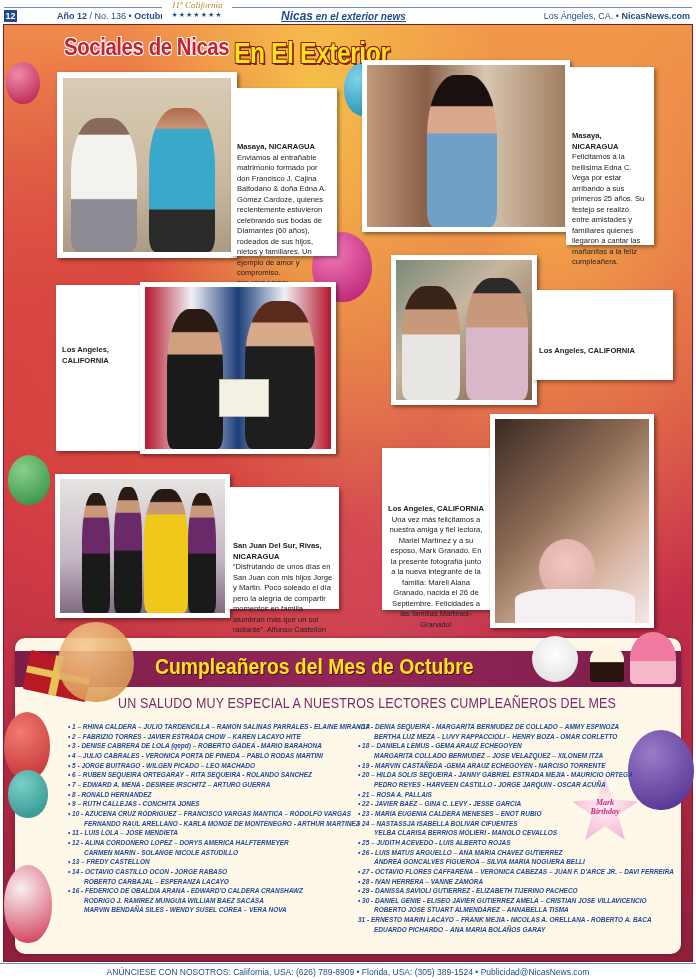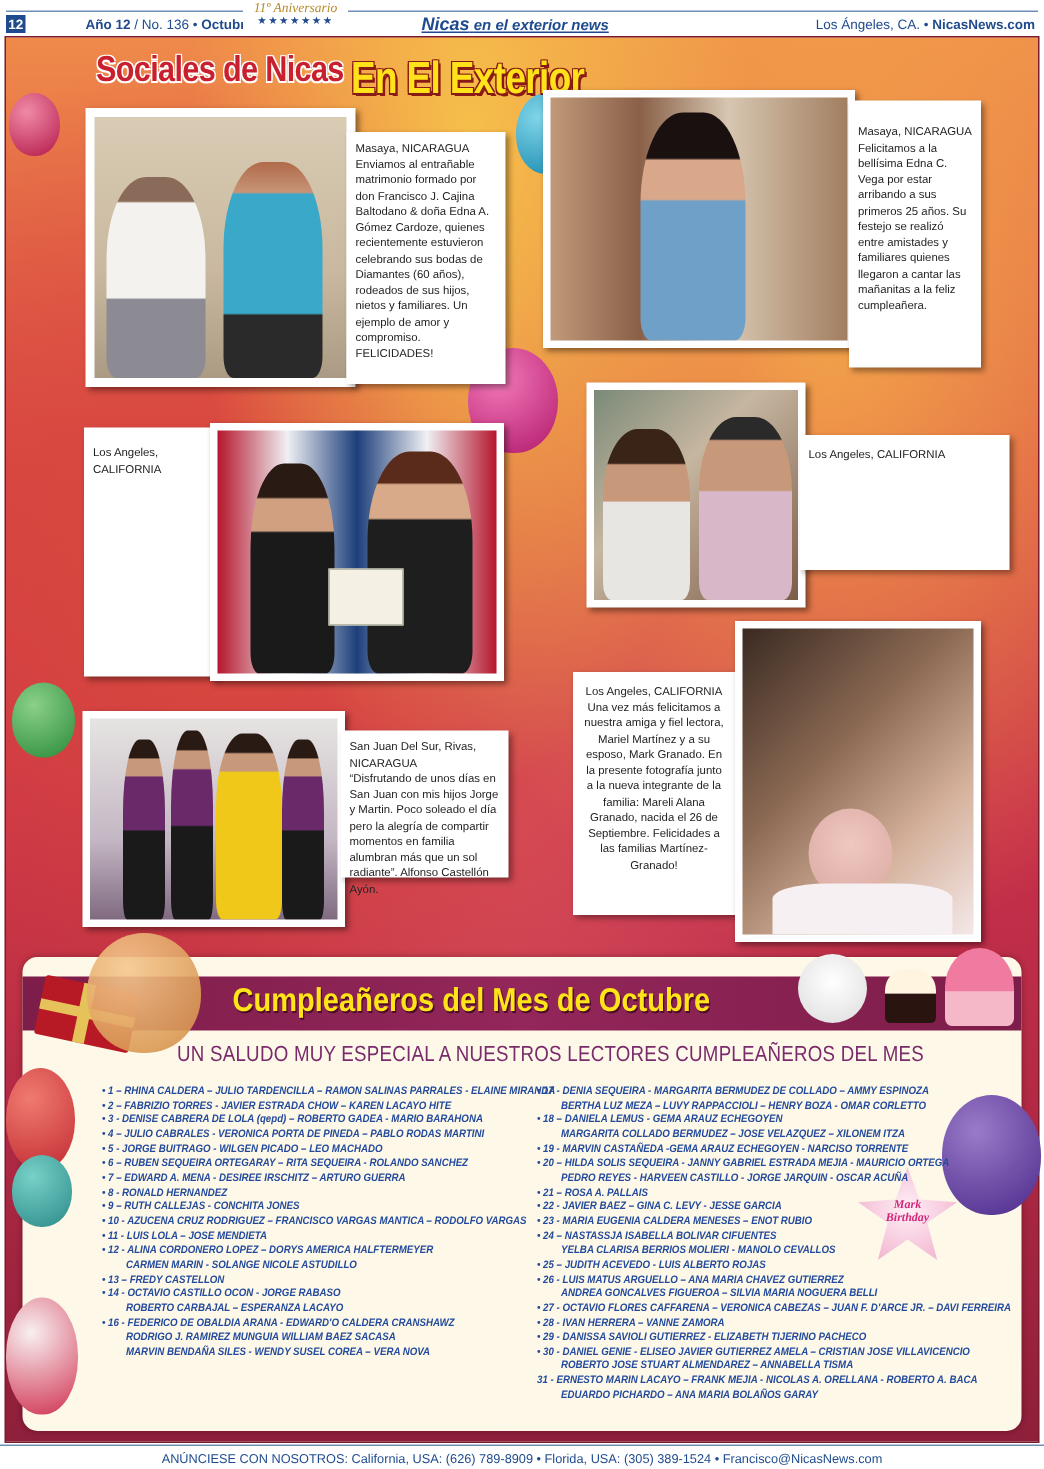--- a/index.html
+++ b/index.html
@@ -32,21 +32,21 @@
 
   .title-sociales { position: absolute; left: 64px; top: 33px; font: bold 24px "Liberation Sans", sans-serif; color: #c8202f; letter-spacing: -0.5px;
         text-shadow: 1px 1px 0 #fff, -1px -1px 0 #fff, 1px -1px 0 #fff, -1px 1px 0 #fff; transform: scaleX(0.85); transform-origin: left; }
   .title-exterior { position: absolute; left: 234px; top: 36px; font: bold 30px "Liberation Sans", sans-serif; color: #ffe21a; letter-spacing: -0.5px;
         text-shadow: 2px 2px 0 #8a1a16, -1px -1px 0 #8a1a16, 1px -1px 0 #8a1a16, -1px 1px 0 #8a1a16; transform: scaleX(0.82); transform-origin: left; }
 
   
   .card { position: absolute; background: #fff; box-shadow: 2px 2px 4px rgba(0,0,0,0.45); }
   .photo { position: absolute; overflow: hidden; }
   .caption { position: absolute; background: #fff; box-shadow: 2px 2px 4px rgba(0,0,0,0.4); padding: 6px 6px; font: 7.6px "Liberation Sans", sans-serif; color: #222; line-height: 10.5px; }
-  .caption .place { font-weight: normal; display: block; }
+  .caption .place { font-weight: bold; display: block; margin-top: 48px; }
   .caption.center { text-align: center; }
 
   
   .ph1 { background: linear-gradient(180deg,#d9cbb4 0%, #c9b89f 60%, #ab9b84 100%); }
   .ph2 { background: linear-gradient(90deg,#c09a7a 0%, #8a6048 30%, #d7c6b1 60%, #a27e60 100%); }
   .ph3 { background: linear-gradient(90deg,#b5162c 0%, #f0f0f4 25%, #1d3f7a 50%, #f0f0f4 75%, #b5162c 100%); }
   .ph4 { background: linear-gradient(135deg,#7a8a78 0%, #c6b6a0 40%, #7b5d49 100%); }
   .ph5 { background: linear-gradient(180deg,#e6e4e2 0%, #c4b7c4 60%, #806a80 100%); }
   .ph6 { background: linear-gradient(135deg,#3a2a22 0%, #8c6a54 40%, #d4b09a 70%, #f4e8e8 100%); }
   .fig { position: absolute; border-radius: 40% 40% 10% 10%; }
@@ -76,21 +76,21 @@
 </head>
 <body>
 
 <div class="header">
   <div class="rule"></div>
   <div class="pg-num">12</div>
   <div class="issue">
     <b>Año 12</b> / <span>No. 136</span> • <b>Octubre 2017</b>
   </div>
   <div class="anniv">
-    <div class="t">11º Aniversario</div>
+    <div class="t">11º California</div>
     <div class="stars">★★★★★★★</div>
   </div>
   <div class="brand">
     <span class="big">Nicas</span>
     <span>en el exterior news</span>
   </div>
   <div class="loc">
     <span>Los Ángeles, CA.</span> • <b>NicasNews.com</b>
   </div>
 </div>
@@ -148,21 +148,21 @@
 </div>
 
 <div class="card" style="left:55px;top:474px;width:175px;height:144px;">
   <div class="photo ph5" style="left:5px;top:5px;width:165px;height:134px;">
     <div class="fig" style="left:22px;top:14px;width:28px;height:120px;background:linear-gradient(180deg,#2a1a14 0%,#2a1a14 10%,#c8987a 11%,#c8987a 20%,#6a2a6a 21%,#6a2a6a 50%,#1a1a1a 51%);"></div>
     <div class="fig" style="left:54px;top:8px;width:28px;height:126px;background:linear-gradient(180deg,#2a1a14 0%,#2a1a14 10%,#c8987a 11%,#c8987a 20%,#6a2a6a 21%,#6a2a6a 50%,#1a1a1a 51%);"></div>
     <div class="fig" style="left:84px;top:10px;width:44px;height:124px;background:linear-gradient(180deg,#2a1a14 0%,#2a1a14 10%,#c8987a 11%,#c8987a 20%,#f0c81a 21%);"></div>
     <div class="fig" style="left:128px;top:14px;width:28px;height:120px;background:linear-gradient(180deg,#2a1a14 0%,#2a1a14 10%,#c8987a 11%,#c8987a 20%,#6a2a6a 21%,#6a2a6a 50%,#1a1a1a 51%);"></div>
   </div>
 </div>
-<div class="caption" style="left:227px;top:487px;width:112px;height:98px;">
+<div class="caption" style="left:227px;top:487px;width:112px;height:122px;">
   <span class="place">San Juan Del Sur, Rivas, NICARAGUA</span>
   <span>“Disfrutando de unos días en San Juan con mis hijos Jorge y Martin. Poco soleado el día pero la alegría de compartir momentos en familia alumbran más que un sol radiante”. Alfonso Castellón Ayón.</span>
 </div>
 
 <div class="caption center" style="left:382px;top:448px;width:108px;height:162px;padding-top:8px;">
   <span class="place">Los Angeles, CALIFORNIA</span>
   <span>Una vez más felicitamos a nuestra amiga y fiel lectora, Mariel Martínez y a su esposo, Mark Granado. En la presente fotografía junto a la nueva integrante de la familia: Mareli Alana Granado, nacida el 26 de Septiembre. Felicidades a las familias Martínez-Granado!</span>
 </div>
 <div class="card" style="left:490px;top:414px;width:164px;height:214px;">
   <div class="photo ph6" style="left:5px;top:5px;width:154px;height:204px;">
@@ -192,20 +192,21 @@
     <span class="entry"><span class="ln">• 1 – RHINA CALDERA – JULIO TARDENCILLA – RAMON SALINAS PARRALES - ELAINE MIRANDA</span></span>
     <span class="entry"><span class="ln">• 2 – FABRIZIO TORRES - JAVIER ESTRADA CHOW – KAREN LACAYO HITE</span></span>
     <span class="entry"><span class="ln">• 3 - DENISE CABRERA DE LOLA (qepd) – ROBERTO GADEA - MARIO BARAHONA</span></span>
     <span class="entry"><span class="ln">• 4 – JULIO CABRALES - VERONICA PORTA DE PINEDA – PABLO RODAS MARTINI</span></span>
     <span class="entry"><span class="ln">• 5 - JORGE BUITRAGO - WILGEN PICADO – LEO MACHADO</span></span>
     <span class="entry"><span class="ln">• 6 – RUBEN SEQUEIRA ORTEGARAY – RITA SEQUEIRA - ROLANDO SANCHEZ</span></span>
     <span class="entry"><span class="ln">• 7 – EDWARD A. MENA - DESIREE IRSCHITZ – ARTURO GUERRA</span></span>
     <span class="entry"><span class="ln">• 8 - RONALD HERNANDEZ</span></span>
     <span class="entry"><span class="ln">• 9 – RUTH CALLEJAS - CONCHITA JONES</span></span>
     <span class="entry"><span class="ln">• 10 - AZUCENA CRUZ RODRIGUEZ – FRANCISCO VARGAS MANTICA – RODOLFO VARGAS</span></span>
+    <span class="cont"><span class="ln">FERNANDO RAUL ARELLANO - KARLA MONGE DE MONTENEGRO - ARTHUR MARTINEZ</span></span>
     <span class="entry"><span class="ln">• 11 - LUIS LOLA – JOSE MENDIETA</span></span>
     <span class="entry"><span class="ln">• 12 - ALINA CORDONERO LOPEZ – DORYS AMERICA HALFTERMEYER</span></span>
     <span class="cont"><span class="ln">CARMEN MARIN - SOLANGE NICOLE ASTUDILLO</span></span>
     <span class="entry"><span class="ln">• 13 – FREDY CASTELLON</span></span>
     <span class="entry"><span class="ln">• 14 - OCTAVIO CASTILLO OCON - JORGE RABASO</span></span>
     <span class="cont"><span class="ln">ROBERTO CARBAJAL – ESPERANZA LACAYO</span></span>
     <span class="entry"><span class="ln">• 16 - FEDERICO DE OBALDIA ARANA - EDWARD'O CALDERA CRANSHAWZ</span></span>
     <span class="cont"><span class="ln">RODRIGO J. RAMIREZ MUNGUIA WILLIAM BAEZ SACASA</span></span>
     <span class="cont"><span class="ln">MARVIN BENDAÑA SILES - WENDY SUSEL COREA – VERA NOVA</span></span>
   </div>
@@ -233,14 +234,14 @@
     <span class="entry"><span class="ln">31 - ERNESTO MARIN LACAYO – FRANK MEJIA - NICOLAS A. ORELLANA - ROBERTO A. BACA</span></span>
     <span class="cont"><span class="ln">EDUARDO PICHARDO – ANA MARIA BOLAÑOS GARAY</span></span>
   </div>
 
 <div class="footer">
   <b>ANÚNCIESE CON NOSOTROS:</b>
   <span>California, USA:</span>
   <b>(626) 789-8909</b> •
   <span>Florida, USA:</span>
   <b>(305) 389-1524</b> •
-  <span>Francisco@NicasNews.com</span>
+  <span>Publicidad@NicasNews.com</span>
 </div>
 
 </body></html>

